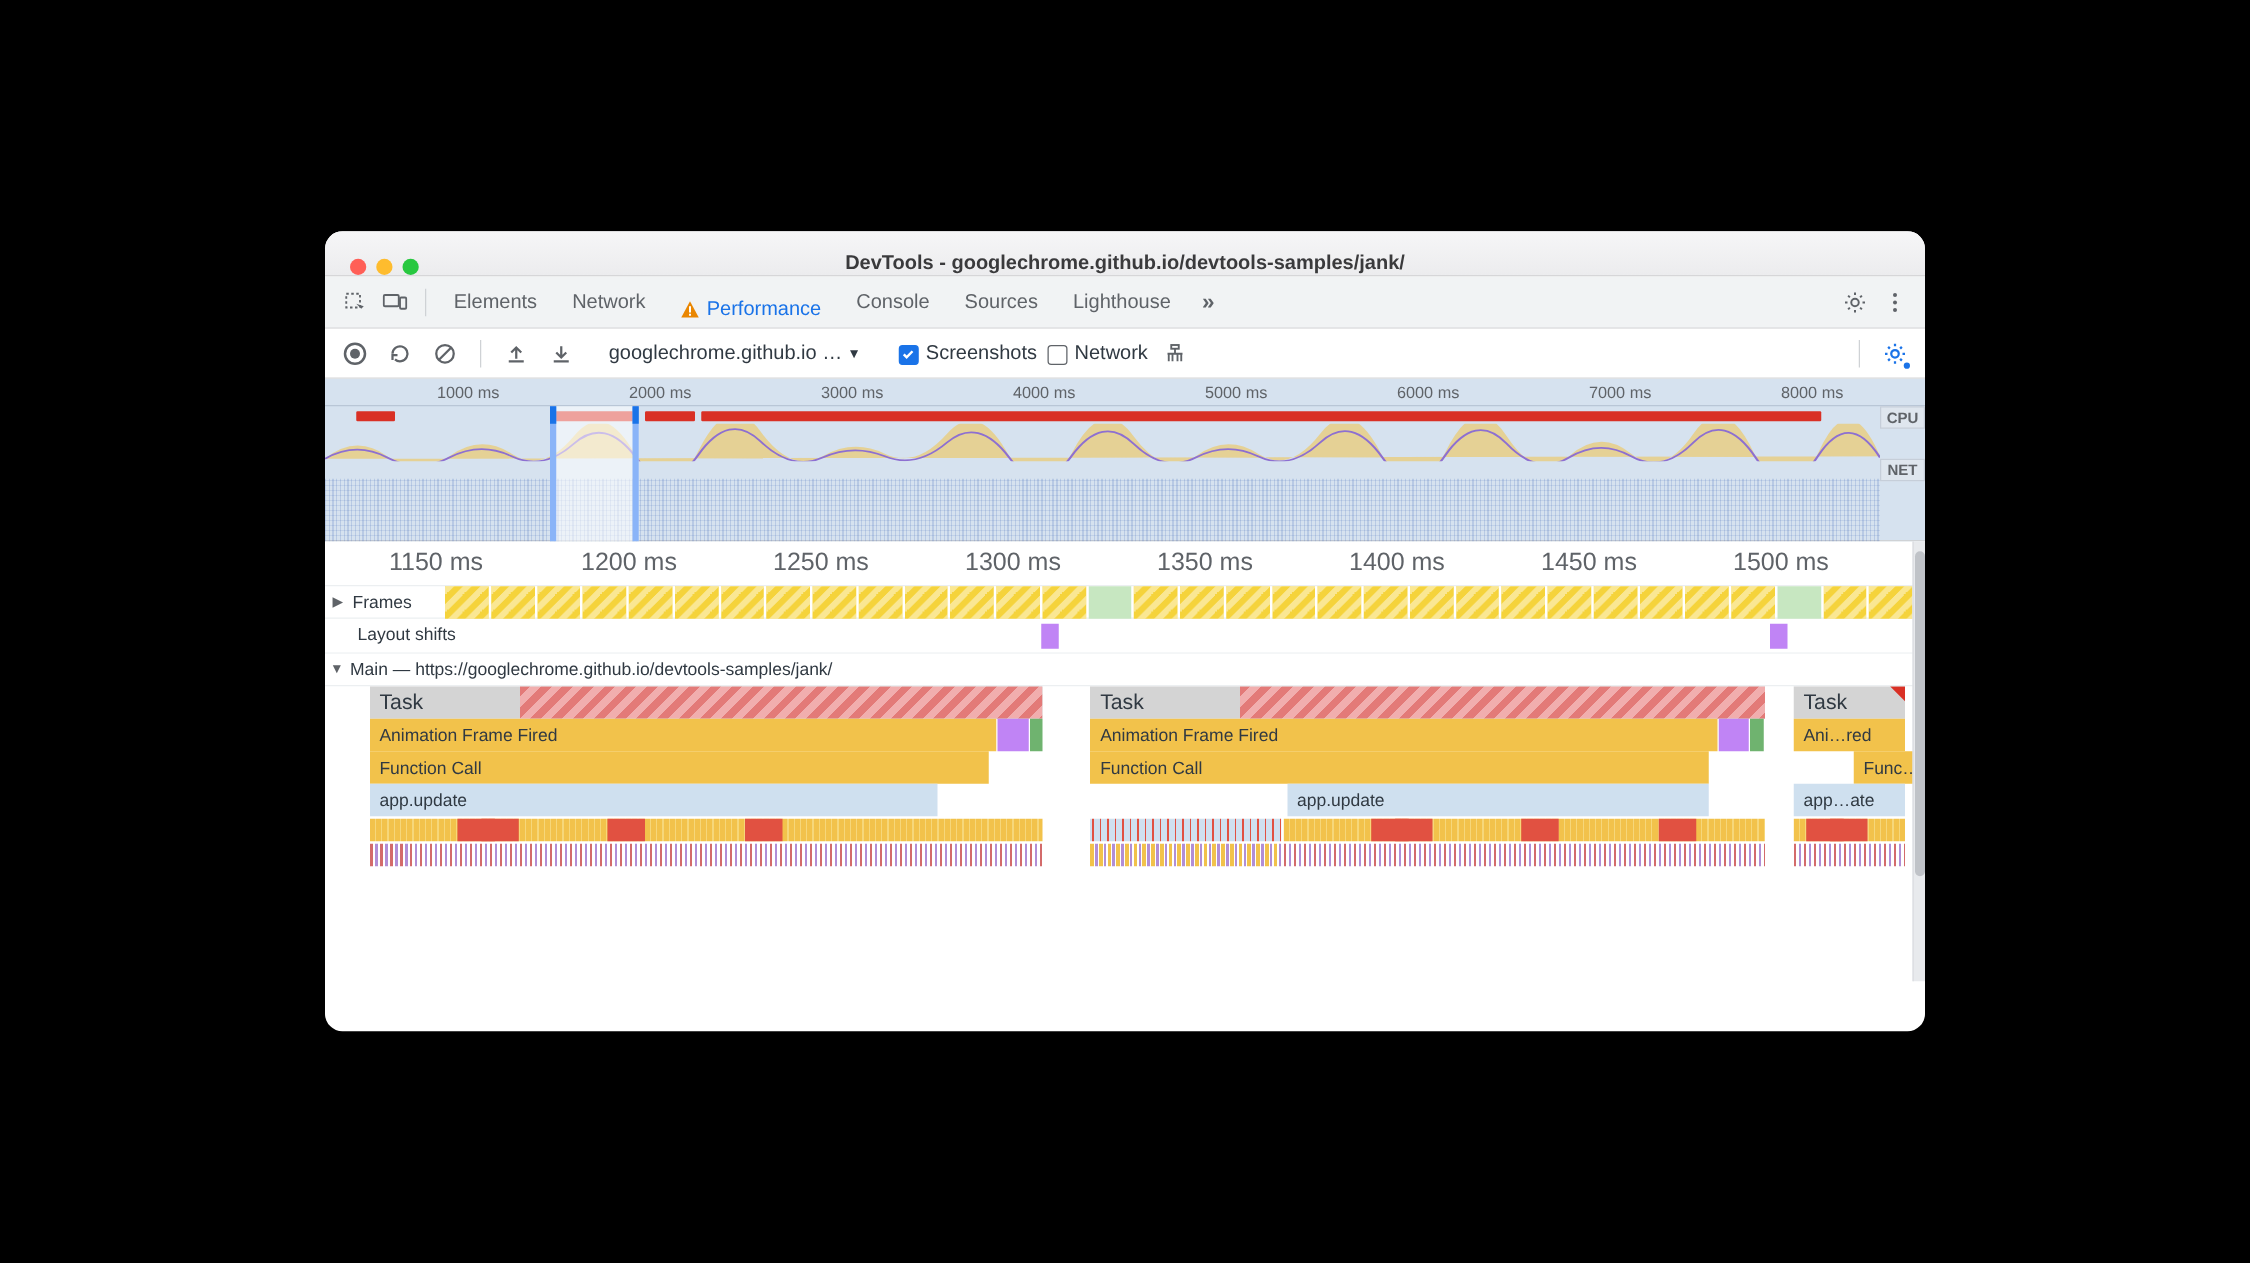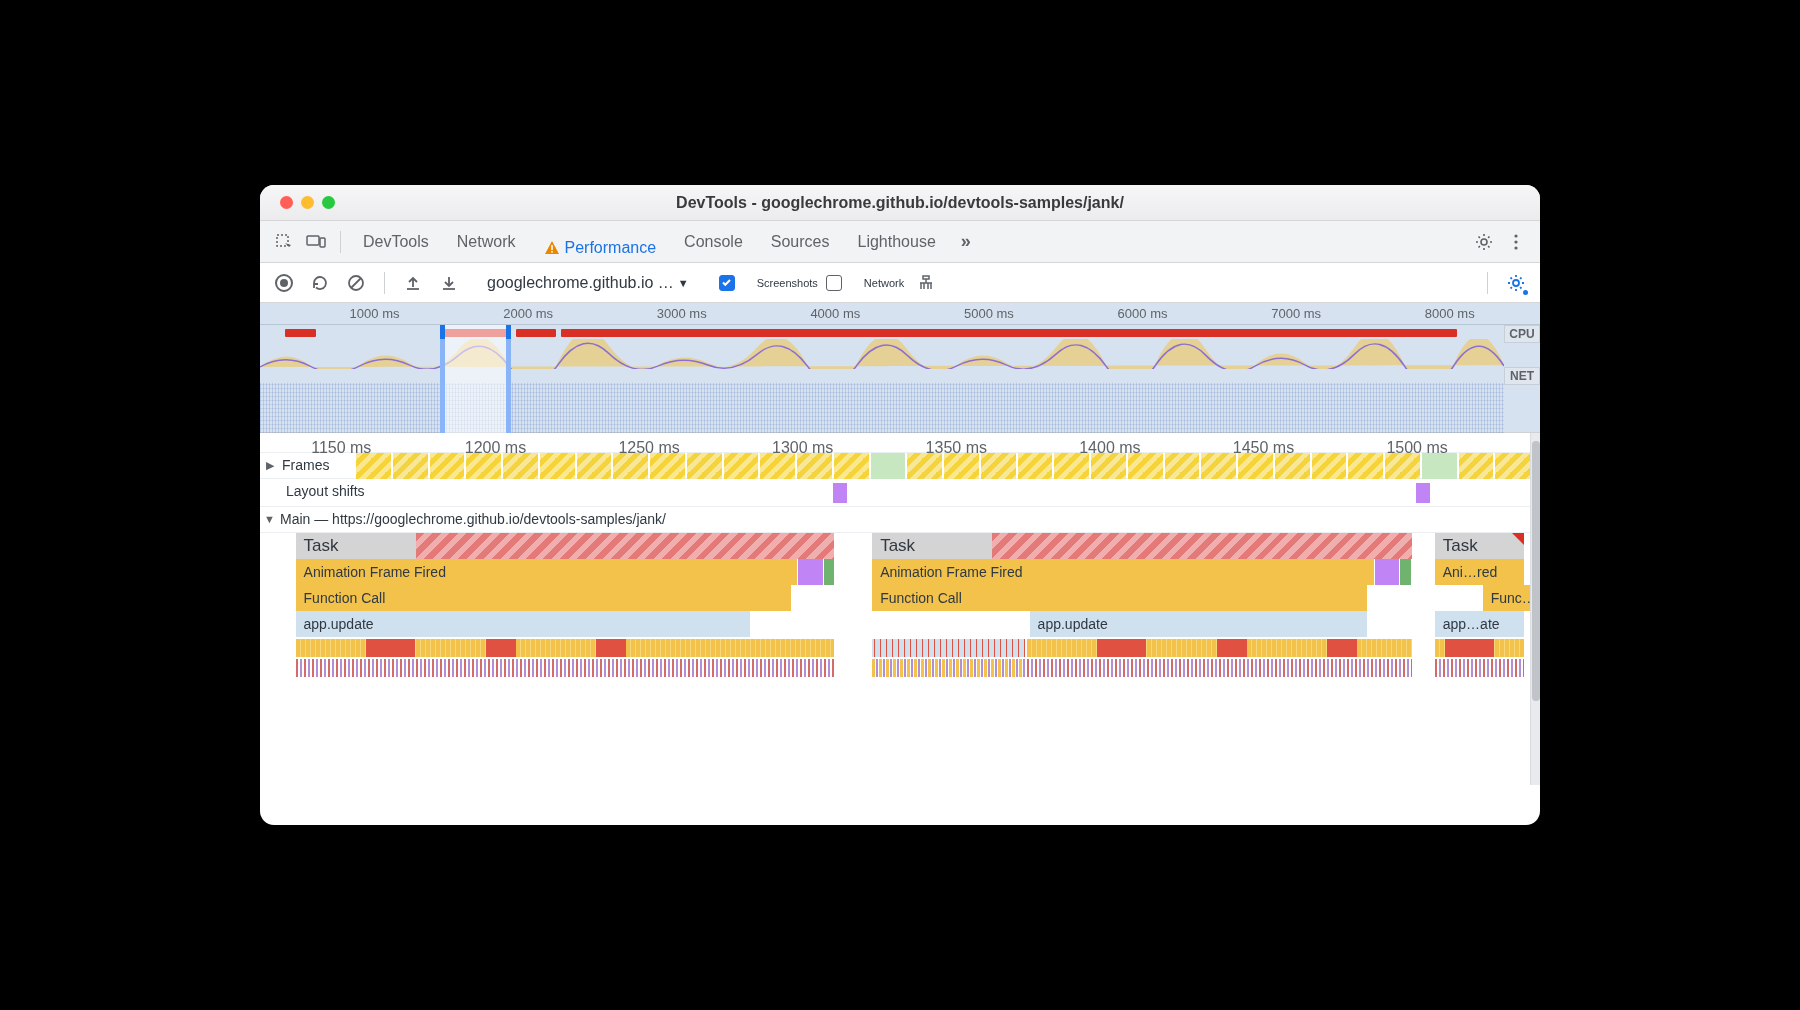--- a/index.html
+++ b/index.html
@@ -22,21 +22,21 @@
     display: flex;
     flex-direction: column;
     font-size: 15px;
     color: #303942;
   }
   
   .titlebar {
     height: 36px;
     background: linear-gradient(#f6f6f7,#ececee);
     display: flex;
-    align-items: center;
+    align-items: flex-end;
     padding: 0 20px;
     position: relative;
     border-bottom: 1px solid #d6d6d8;
   }
   .traffic { display: flex; gap: 8px; }
   .light { width: 13px; height: 13px; border-radius: 50%; }
   .l-red { background: #ff5f57; }
   .l-yel { background: #febc2e; }
   .l-grn { background: #28c840; }
   .title {
@@ -70,21 +70,21 @@
     height: 40px; background: #fff; border-bottom: 1px solid #d6d6d8;
     display: flex; align-items: center; padding: 0 10px; gap: 8px;
   }
   .rec-outer { width:18px; height:18px; border:2px solid #5f6368; border-radius:50%; display:flex; align-items:center; justify-content:center; }
   .rec-inner { width:8px; height:8px; background:#5f6368; border-radius:50%; }
   .url-sel {
     border: none; background: transparent; font-size: 16px; color: #303942;
     display: flex; align-items: center; gap: 4px; cursor: pointer;
   }
   .url-sel .chev { font-size: 11px; }
-  .chk { display: flex; align-items: center; gap: 22px; font-size: 11px; color: #303942; }
+  .chk { display: flex; align-items: flex-end; gap: 6px; font-size: 16px; color: #303942; }
   .chkbox { width:16px; height:16px; border:1.5px solid #5f6368; border-radius:3px; display:flex; align-items:center; justify-content:center; }
   .chkbox.on { background:#1a73e8; border-color:#1a73e8; color:#fff; }
   .gearblue { color:#1a73e8; position: relative; }
   .gearblue::after { content:''; position:absolute; right:2px; bottom:2px; width:5px; height:5px; background:#1a73e8; border-radius:50%; }
   
   .overview {
     height: 130px; background: #d6e2ef; position: relative; border-bottom: 1px solid #cfd2d5;
   }
   .ov-ticks {
     height: 22px; display: flex; position: relative; font-size: 13px; color: #5f6368;
@@ -101,21 +101,21 @@
   }
   .ov-handle { position:absolute; top:0; width:5px; height:14px; background:#1a73e8; }
   .ov-wave { position:absolute; top:14px; left:0; right:0; height:30px; }
   .ov-wave svg { width:100%; height:100%; }
   .ov-noise { position:absolute; bottom:0; left:0; right:0; height:50px;
     background:
      repeating-linear-gradient(90deg, rgba(49,92,180,.18) 0 1px, transparent 1px 3px),
      repeating-linear-gradient(0deg, rgba(49,92,180,.12) 0 1px, transparent 1px 4px);
   }
   
-  .detail-ruler { height:20px; position:relative; font-size:16px; color:#5f6368; border-bottom:1px solid #eceff1; }
+  .detail-ruler { height:36px; position:relative; font-size:20px; color:#5f6368; border-bottom:1px solid #eceff1; }
   .det-tick { position:absolute; top:6px; }
   
   .row { position:relative; border-bottom:1px solid #eceff1; }
   .row-label {
     position:absolute; left:0; top:0; font-size:14px; color:#303942; z-index:5;
     padding:4px 8px 4px 22px; display:flex; align-items:center; gap:5px;
   }
   .row-label .tri { position:absolute; left:6px; font-size:11px; color:#5f6368; }
   .frames-row { height:26px; }
   .frames-strip { position:absolute; left:0; right:10px; top:0; height:26px; display:flex; gap:2px; padding-left:96px; }
@@ -178,21 +178,21 @@
           <path d="M10 10 l6 2 -2 2 -2 -2z" fill="#5f6368"></path>
         </svg>
     </div>
     <div class="icon-btn">
       <svg width="20" height="16" viewBox="0 0 20 16">
           <rect x="1" y="2" width="12" height="9" rx="1" fill="none" stroke="#5f6368" stroke-width="1.5"></rect>
           <rect x="14" y="4" width="5" height="9" rx="1" fill="none" stroke="#5f6368" stroke-width="1.5"></rect>
         </svg>
     </div>
     <div class="vsep"></div>
-    <div class="tab">DevTools</div>
+    <div class="tab">Elements</div>
     <div class="tab">Network</div>
     <div class="tab active">
       <span class="warn-ico">
         <svg width="16" height="16" viewBox="0 0 16 16">
             <path d="M8 1 L15 14 H1 Z" fill="#ea8600"></path>
             <rect x="7.2" y="5" width="1.6" height="5" fill="#fff"></rect>
             <rect x="7.2" y="11" width="1.6" height="1.6" fill="#fff"></rect>
           </svg>
       </span>
       <span>Performance</span>

